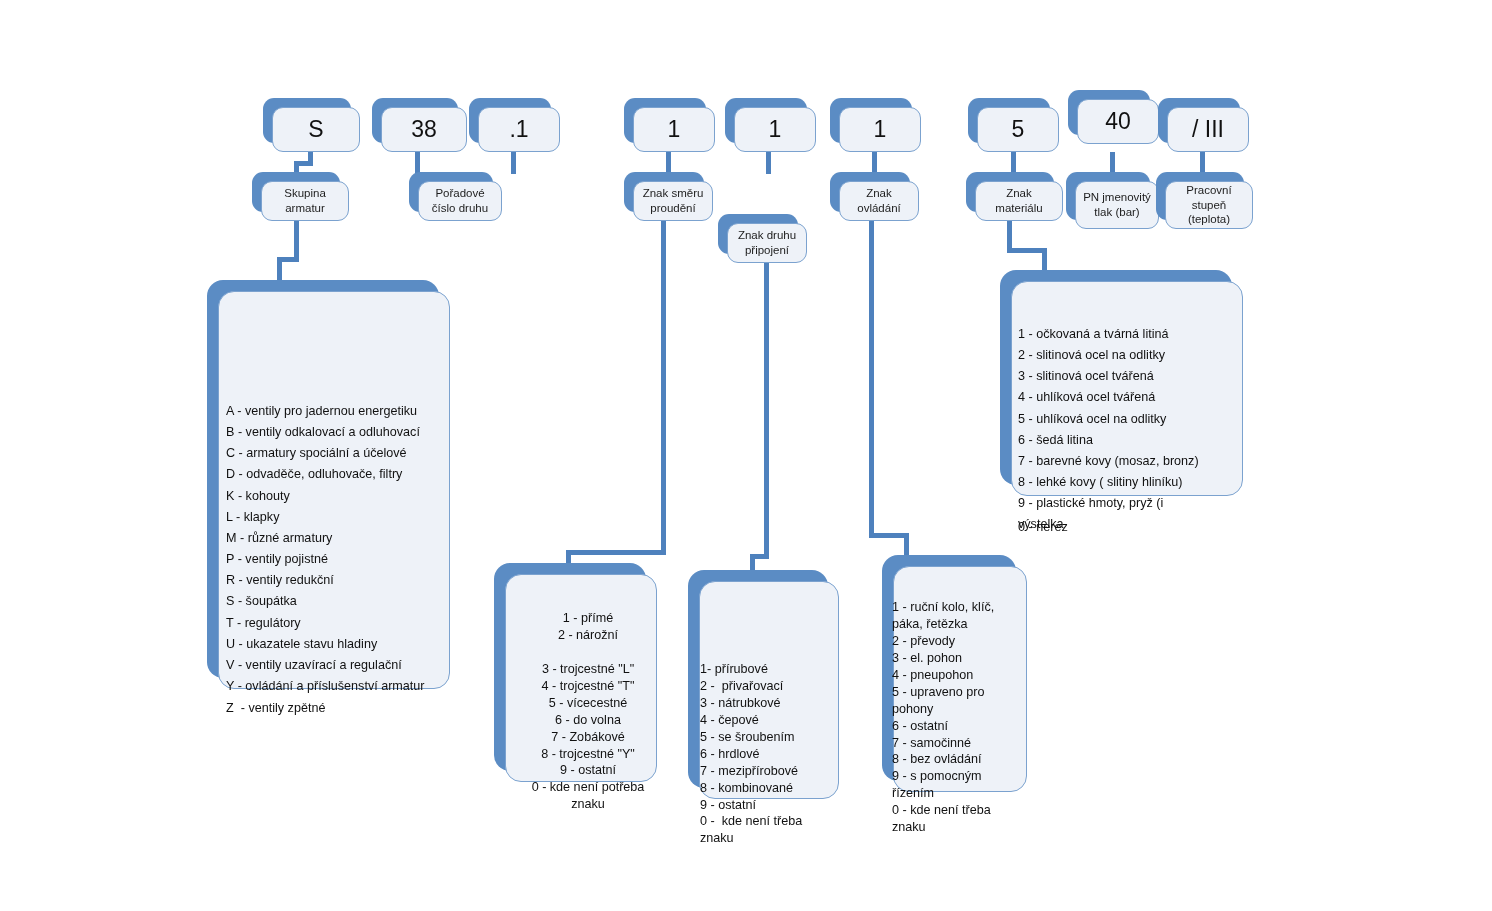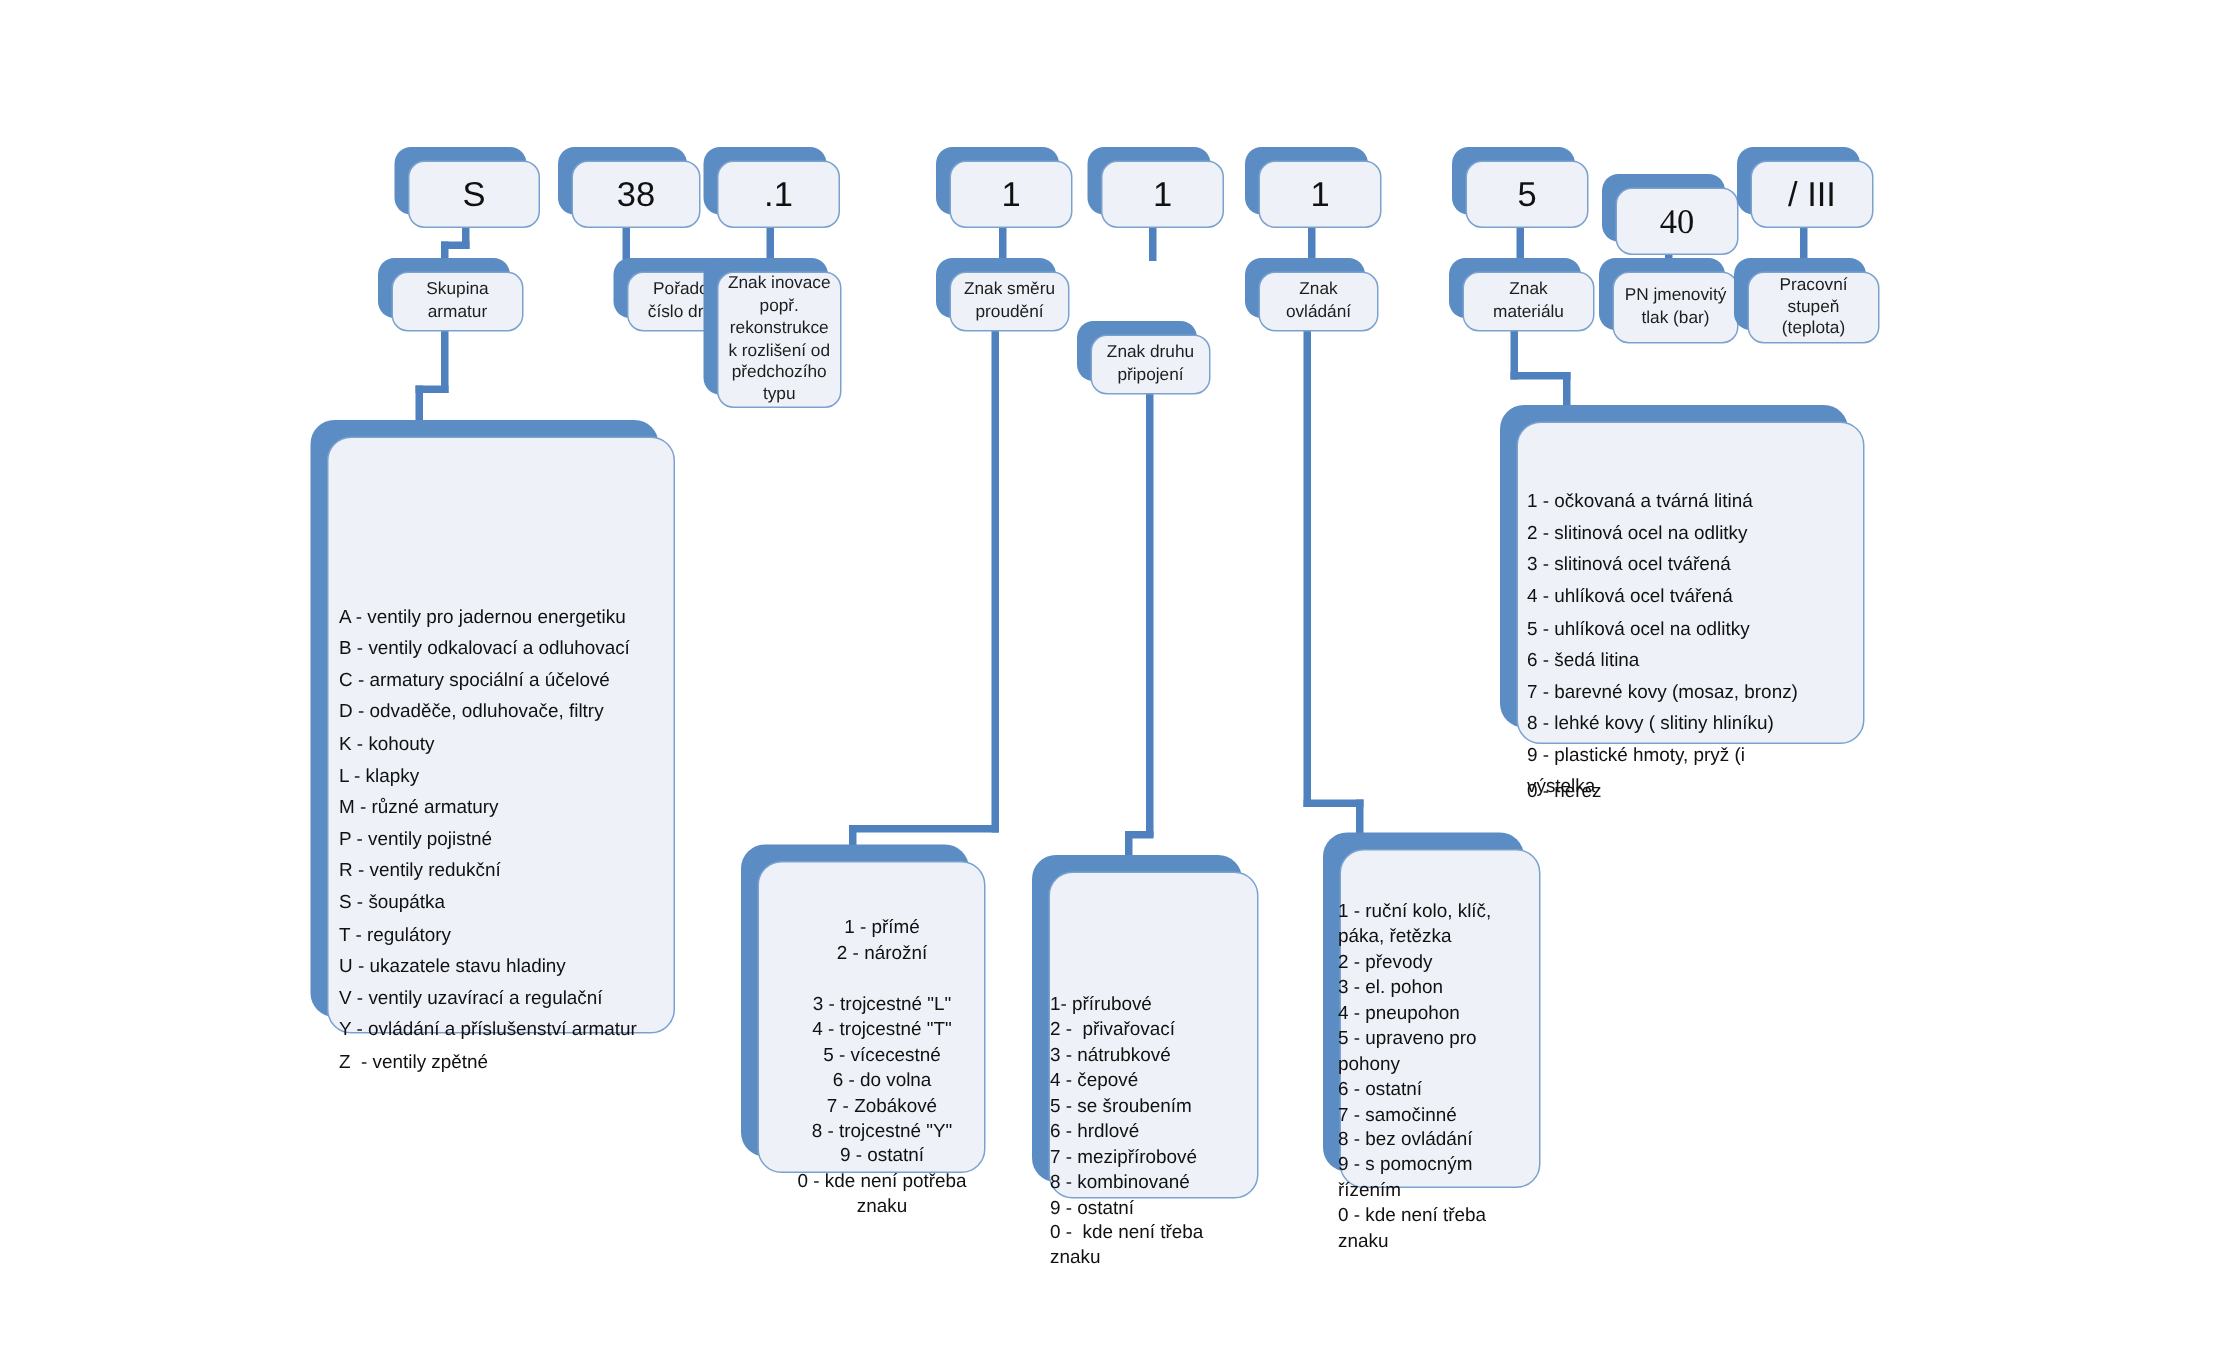--- a/index.html
+++ b/index.html
@@ -167,21 +167,21 @@
       </div>
   </div>
 
   <div class="sbox code" style="left:968px;top:98px;width:82px;height:45px;">
     <div class="plate"></div>
     <div class="face">
         <span>5</span>
       </div>
   </div>
 
-  <div class="sbox code" style="left:1068px;top:116px;width:82px;height:45px;font-family:Liberation Serif, serif;">
+  <div class="sbox code" style="left:1068px;top:90px;width:82px;height:45px;">
     <div class="plate"></div>
     <div class="face">
         <span>40</span>
       </div>
   </div>
 
   <div class="sbox code" style="left:1158px;top:98px;width:82px;height:45px;">
     <div class="plate"></div>
     <div class="face">
         <span>/ III</span>
@@ -195,26 +195,20 @@
       </div>
   </div>
 
   <div class="sbox cap" style="left:374px;top:172px;width:84px;height:40px;margin-left:35px;">
     <div class="plate"></div>
     <div class="face">
         <span>Pořadové číslo druhu</span>
       </div>
   </div>
 
-  <div class="sbox cap" style="left:469px;top:172px;width:83px;height:91px;">
-    <div class="plate"></div>
-    <div class="face">
-        <span>Znak inovace popř. rekonstrukce k rozlišení od předchozího typu</span>
-      </div>
-  </div>
 
   <div class="sbox cap" style="left:624px;top:172px;width:80px;height:40px;">
     <div class="plate"></div>
     <div class="face">
         <span>Znak směru proudění</span>
       </div>
   </div>
 
   <div class="sbox cap" style="left:718px;top:172px;width:80px;height:40px;margin-top:42px;">
     <div class="plate"></div>

